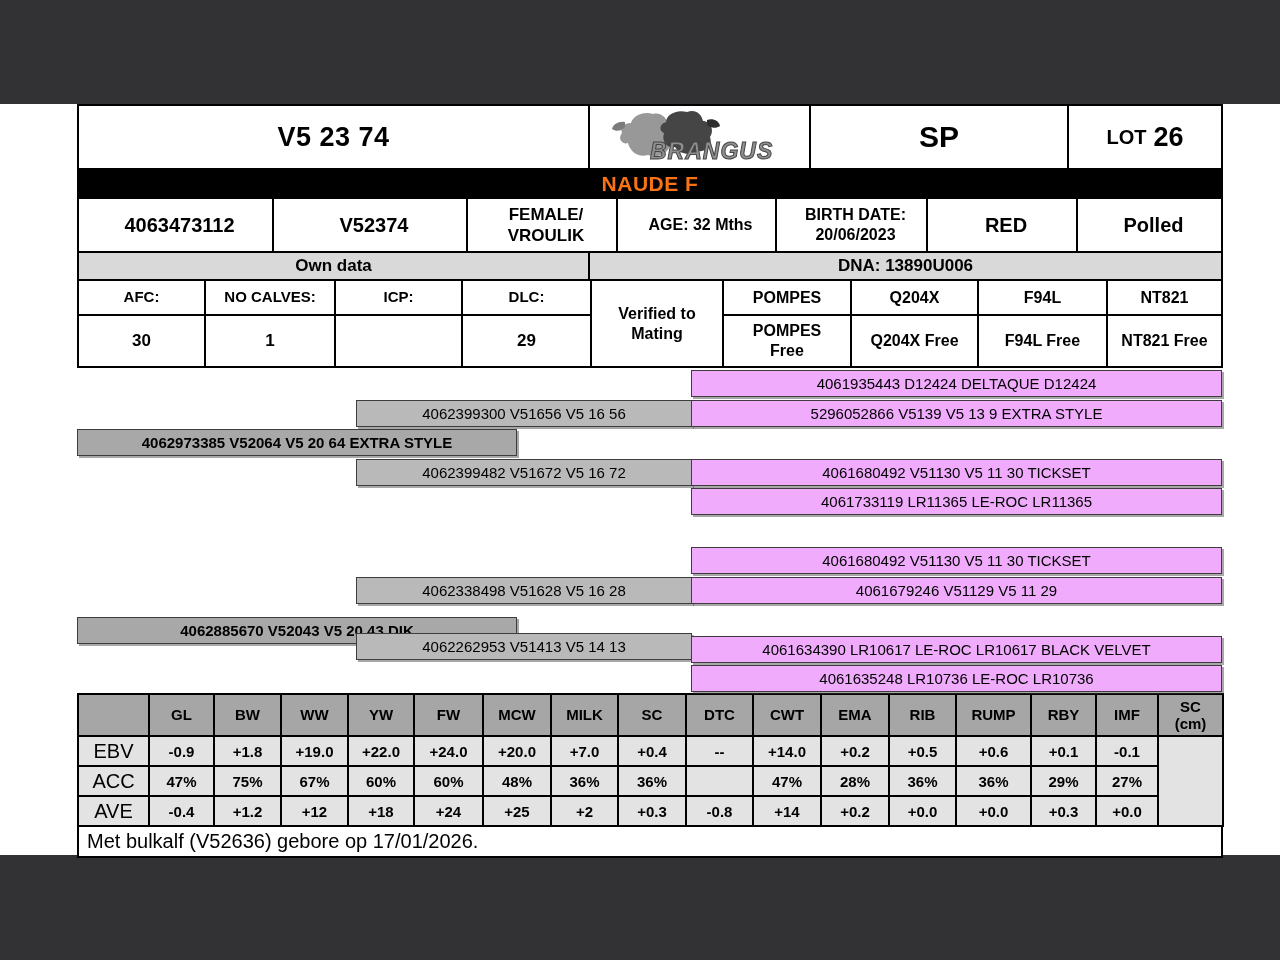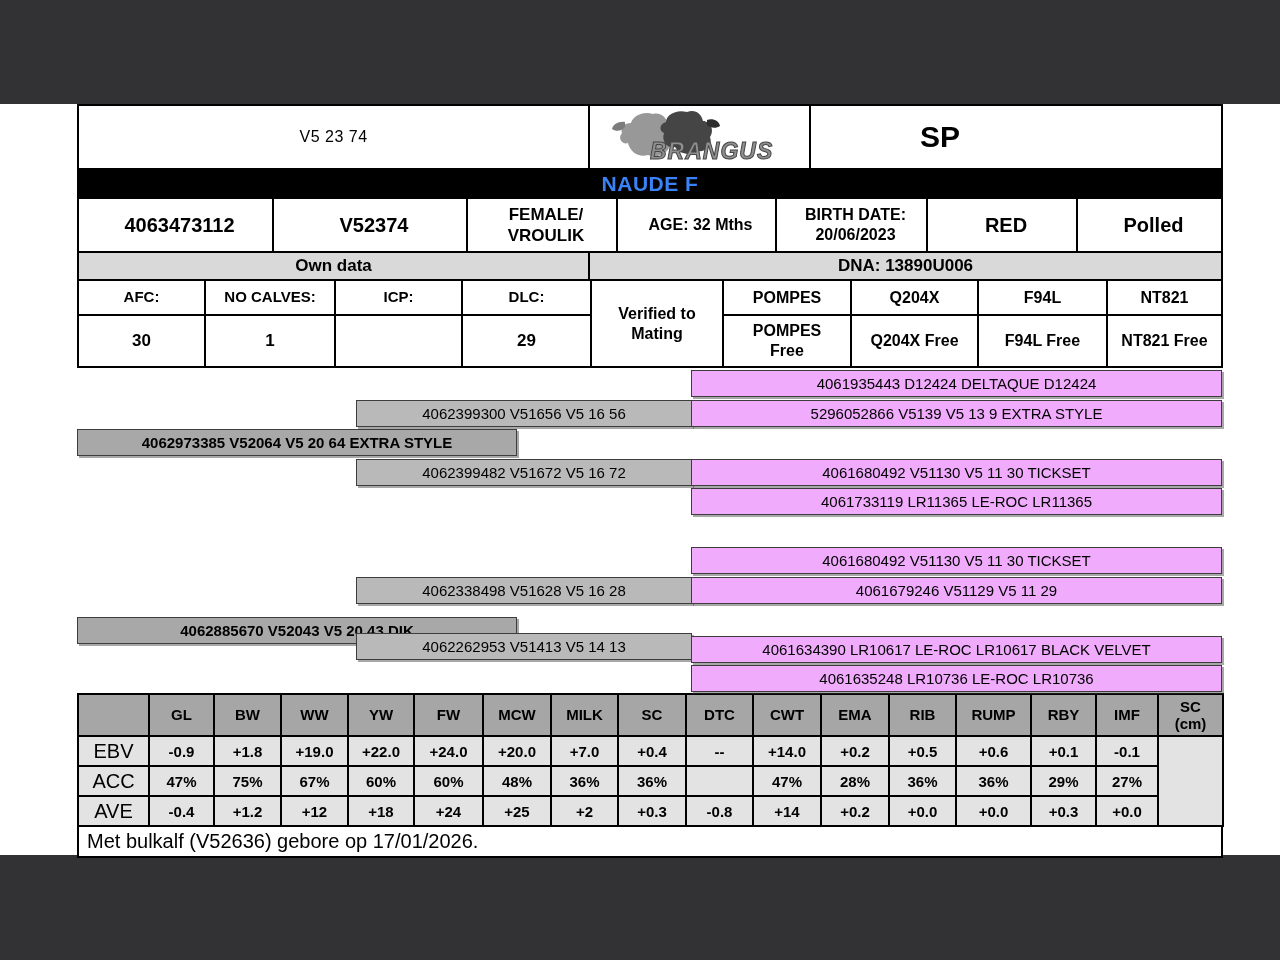--- a/index.html
+++ b/index.html
@@ -22,28 +22,28 @@
     grid-template-columns: 511px 221px 258px auto;
     height: 64px;
     border: 2px solid #000;
     border-bottom: none;
   }
   .header-row > div {
     border-right: 2px solid #000;
     display: flex; align-items: center; justify-content: center;
   }
   .header-row > div:last-child { border-right: none; }
-  .tag-text { font-size: 16px; font-weight: normal; letter-spacing: 0.5px; }
+  .tag-text { font-size: 27px; font-weight: bold; letter-spacing: 0.5px; }
   .sp-text { font-size: 30px; font-weight: bold; }
   .lot-label { font-size: 20px; font-weight: bold; margin-right: 7px; }
   .lot-number { font-size: 27px; font-weight: bold; }
 
   
   .name-bar {
-    height: 31px; background: #000; color: #3b82f6;
+    height: 31px; background: #000; color: #f97316;
     display: flex; align-items: center; justify-content: center;
     font-size: 21px; font-weight: bold; letter-spacing: 0.5px;
     border-left: 2px solid #000; border-right: 2px solid #000;
   }
 
   
   .id-row {
     display: grid;
     grid-template-columns: 195px 194px 150px 159px 151px 150px auto;
     height: 54px;
@@ -144,20 +144,24 @@
         <svg width="210" height="58" viewBox="0 0 210 58">
           <path d="M58 6 C48 3 38 8 36 15 C29 15 25 20 27 25 C22 31 28 37 33 35 C35 44 44 50 53 47 C62 51 73 46 75 37 C82 33 80 21 73 19 C73 10 66 4 58 6 Z" fill="#989898"></path>
           <path d="M30 14 C24 13 18 16 17 21 C21 24 27 23 30 19 Z" fill="#7c7c7c"></path>
           <path d="M92 4 C81 1 71 7 71 14 C64 16 64 23 69 25 C66 34 73 41 80 39 C84 46 95 48 102 43 C111 45 118 36 115 29 C120 22 115 13 108 13 C106 5 100 1 92 4 Z" fill="#454545"></path>
           <path d="M112 12 C118 10 124 13 125 18 C121 21 115 20 112 17 Z" fill="#2e2e2e"></path>
           <text x="55" y="51" font-size="23" font-style="italic" font-weight="bold" fill="#8f8f8f" stroke="#454545" stroke-width="1" letter-spacing="1">BRANGUS</text>
         </svg>
       </div>
       <div>
         <span class="sp-text">SP</span>
+      </div>
+      <div>
+        <span class="lot-label">LOT</span>
+        <span class="lot-number">26</span>
       </div>
     </div>
 
     <div class="name-bar">
       <span>NAUDE F</span>
     </div>
 
     <div class="id-row">
       <div class="fs20">4063473112</div>
       <div class="fs20">V52374</div>

